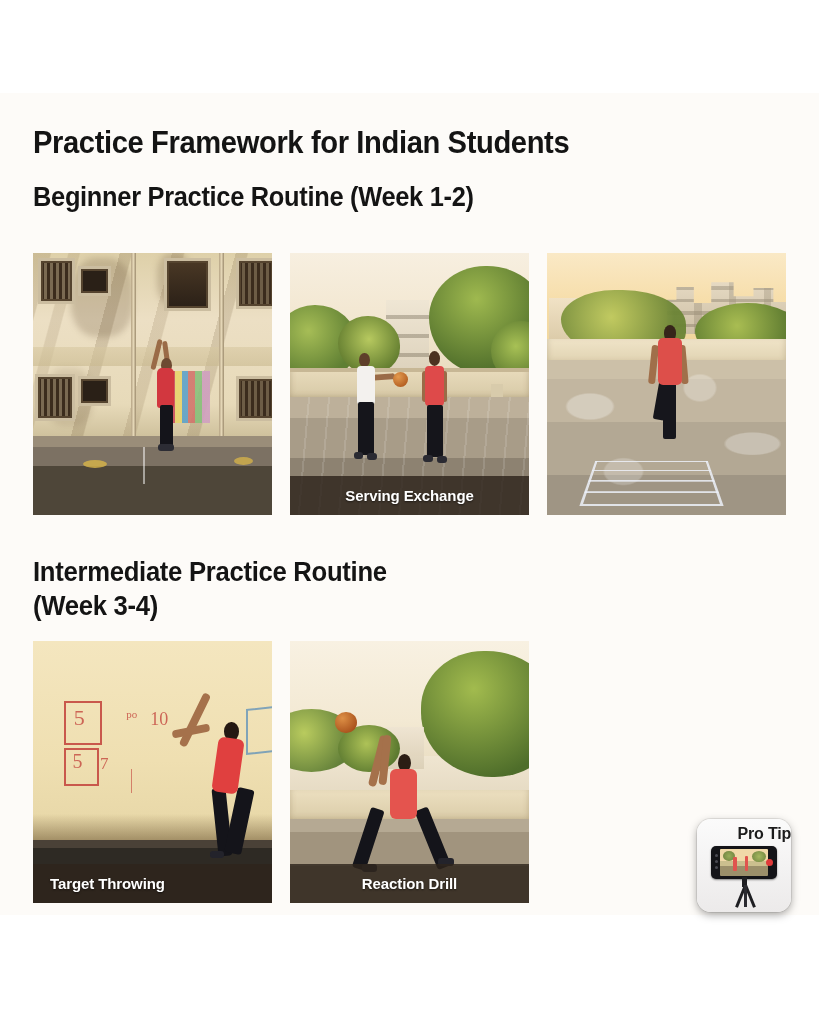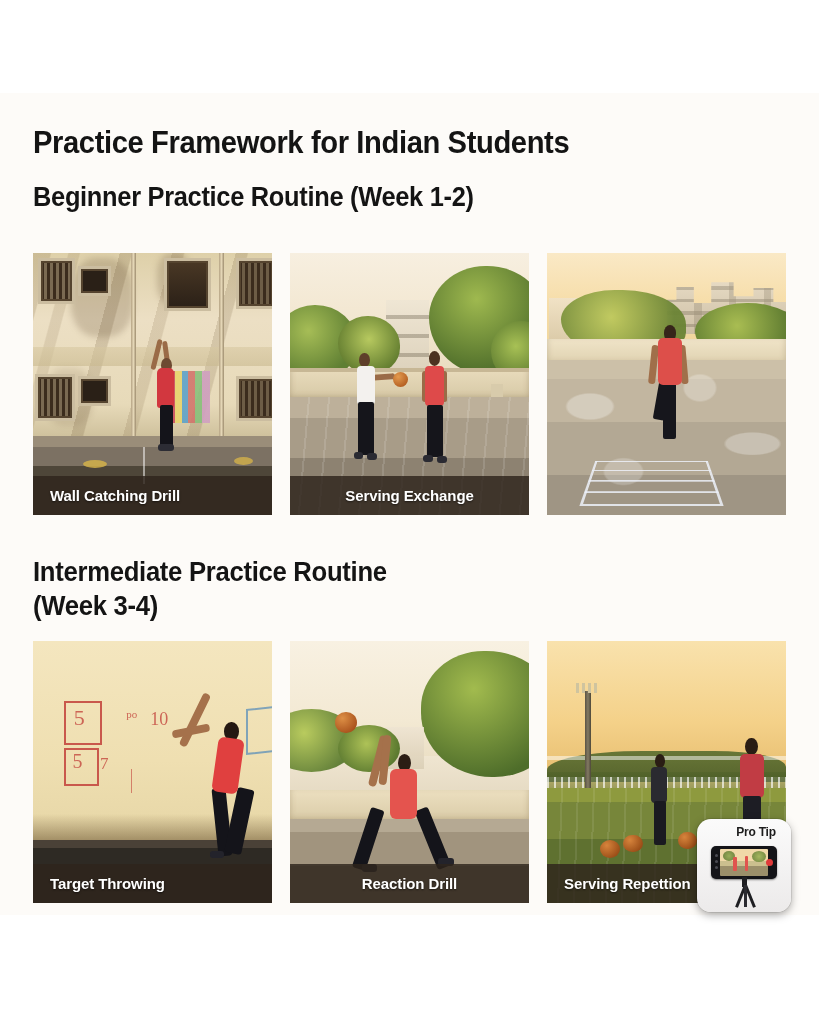--- a/index.html
+++ b/index.html
@@ -271,22 +271,22 @@
   .p6 .bl3{left:55%;top:73%;width:7.6%;height:6.4%;}
 
   
   .protip{
     position:absolute;left:697px;top:819px;width:94px;height:93px;
     background:linear-gradient(#fbfbfb,#eceaea);
     border-radius:14px;
     box-shadow:0 3px 9px rgba(0,0,0,.34),0 0 0 1px rgba(0,0,0,.08);
   }
   .protip .lbl{
-    position:absolute;left:0;right:0;top:6px;text-align:center;
-    font-size:12px;font-weight:700;color:#1c1c1c;letter-spacing:-.2px;padding-left:24px;
+    position:absolute;left:0;right:0;top:6px;text-align:right;
+    font-size:16px;font-weight:700;color:#1c1c1c;letter-spacing:-.2px;padding-left:24px;
   }
   .protip .phone{
     position:absolute;left:14px;top:27px;width:66px;height:33px;
     background:#141418;border-radius:5px;
     box-shadow:0 1px 2px rgba(0,0,0,.45);
   }
   .protip .screen{
     position:absolute;left:9px;top:3px;width:48px;height:27px;border-radius:1px;overflow:hidden;
     background:linear-gradient(#f0d9a8 0 46%,#cbbf8e 46% 62%,#9b8f6a 62% 100%);
   }
@@ -342,21 +342,20 @@
           <div class="gline"></div>
         <div class="ylw"></div>
           <div class="ylw2"></div>
         <div class="per armL"></div>
           <div class="per armR"></div>
         <div class="per head"></div>
           <div class="per body"></div>
         <div class="per legs"></div>
           <div class="per shoe"></div>
       </div>
-      <div class="cap left">Wall Catching Drill</div>
     </div>
 
     <div class="card c2">
       <div class="photo p2">
         <div class="sky"></div>
         <div class="tree t1"></div>
           <div class="tree t3"></div>
           <div class="tree t4"></div>
         <div class="bldg"></div>
           <div class="tree t2"></div>
@@ -458,41 +457,20 @@
         <div class="rLeg"></div>
           <div class="rLeg2"></div>
         <div class="rShoe"></div>
           <div class="rShoe2"></div>
         <div class="rHead"></div>
           <div class="rBody"></div>
       </div>
       <div class="cap">Reaction Drill</div>
     </div>
 
-    <div class="card c3">
-      <div class="photo p6">
-        <div class="sky"></div>
-        <div class="treeline"></div>
-          <div class="net"></div>
-          <div class="fence"></div>
-        <div class="pole"></div>
-          <div class="lamp"></div>
-        <div class="field"></div>
-        <div class="kHead"></div>
-          <div class="kBody"></div>
-          <div class="kLeg"></div>
-        <div class="mHead"></div>
-          <div class="mBody"></div>
-          <div class="mLeg"></div>
-        <div class="bl bl1"></div>
-          <div class="bl bl2"></div>
-          <div class="bl bl3"></div>
-      </div>
-      <div class="cap left">Serving Repettion</div>
-    </div>
 
   </div>
 
   <div class="protip">
     <div class="tail"></div>
     <div class="lbl">Pro Tip</div>
     <div class="phone">
       <div class="lens"></div>
       <div class="screen">
         <div class="tr"></div>

